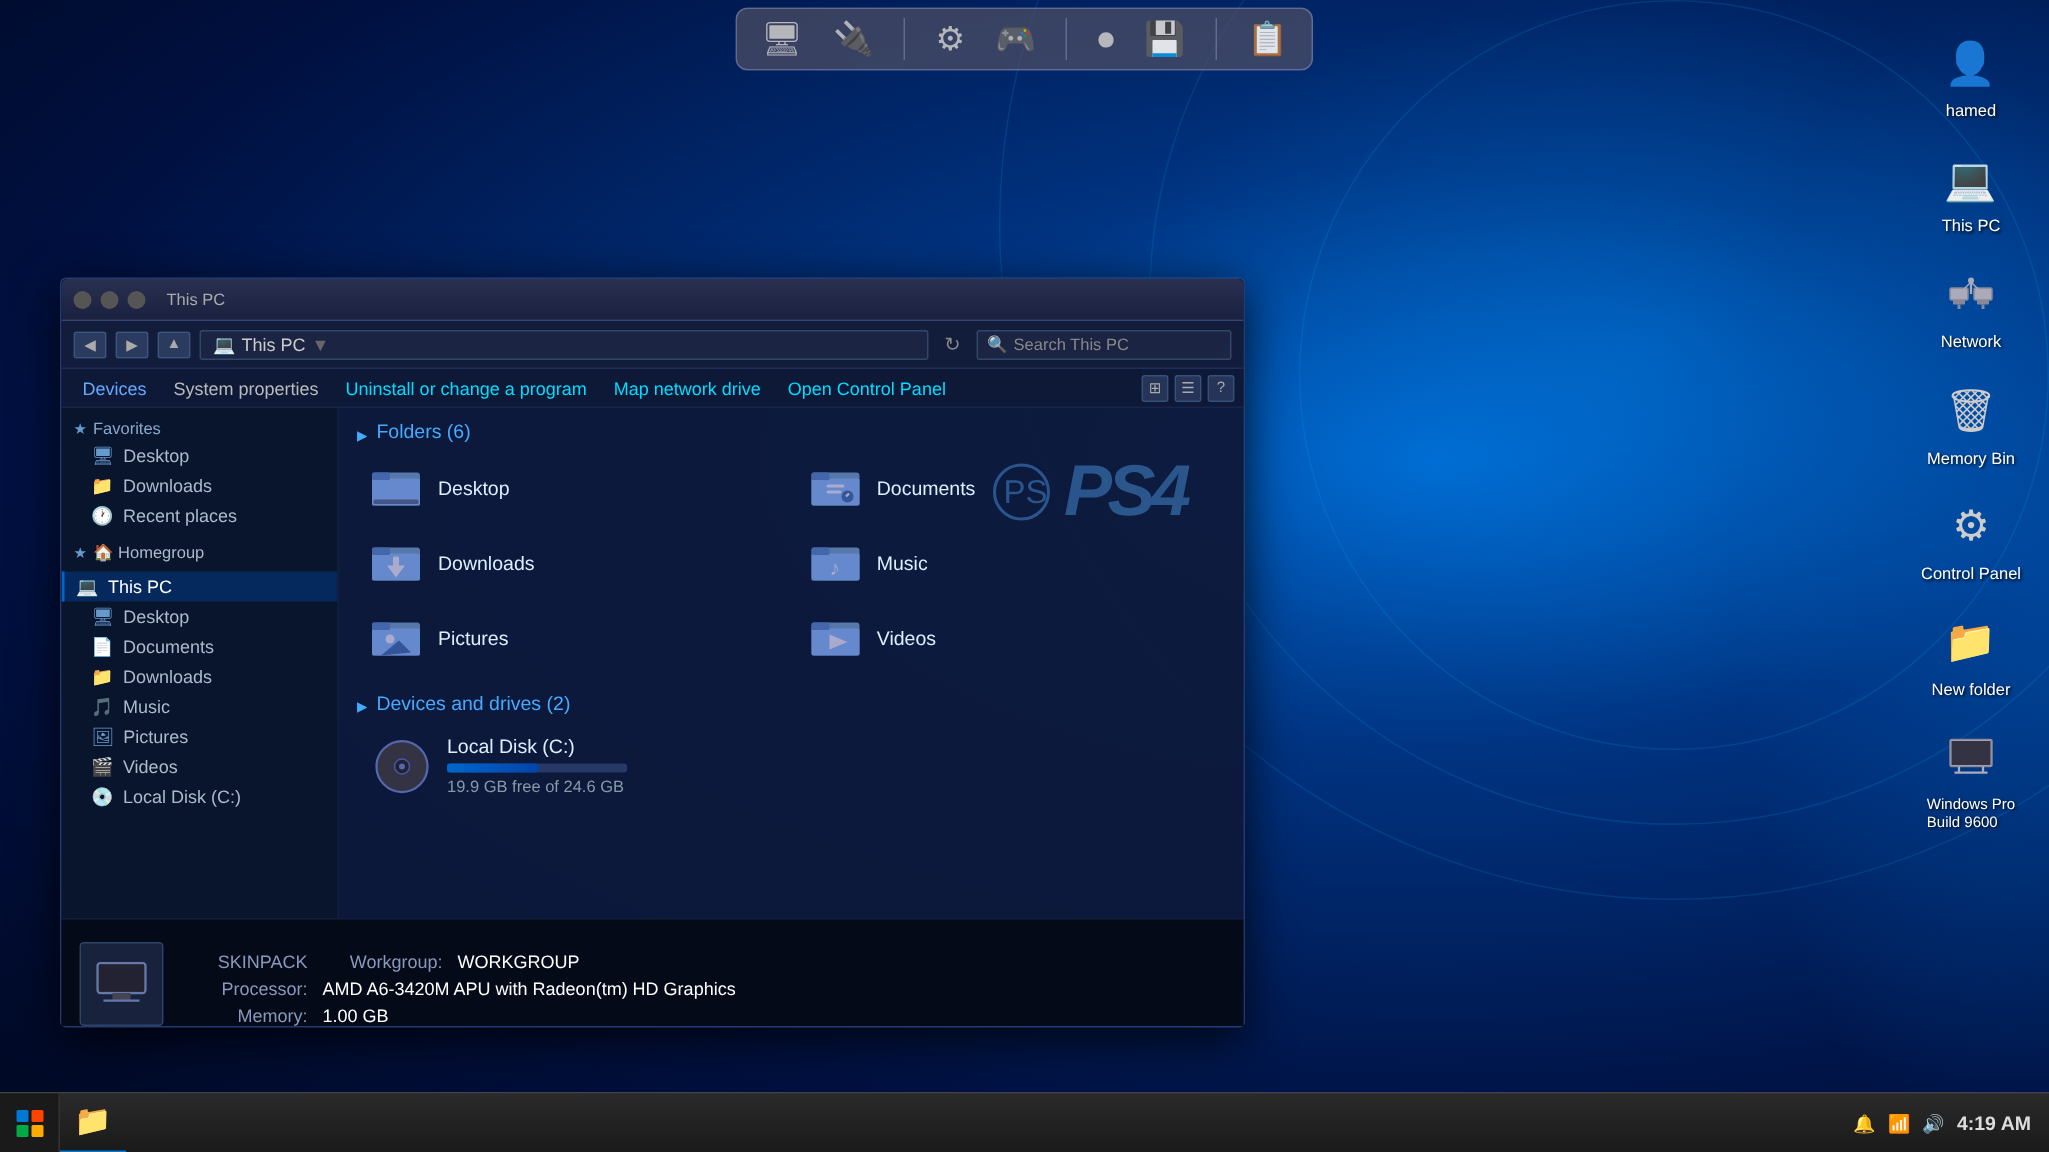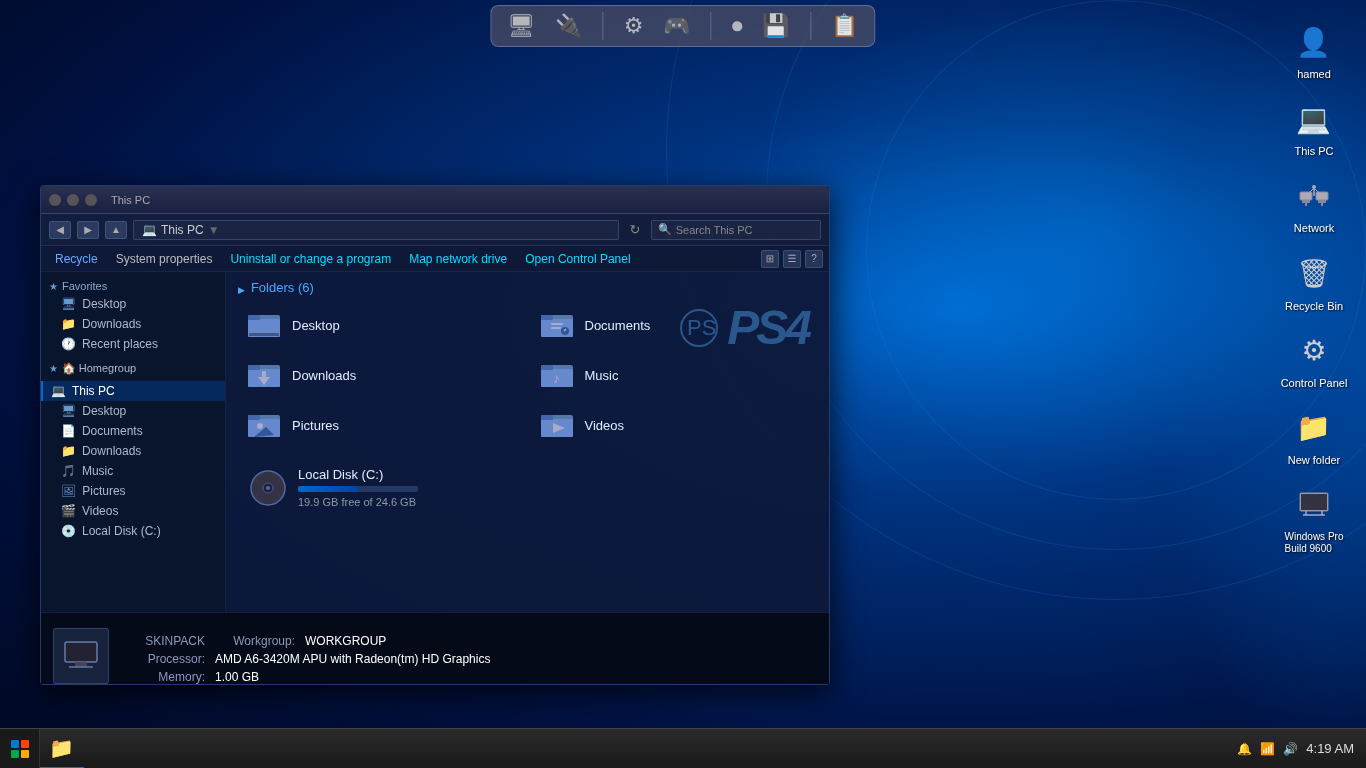--- a/index.html
+++ b/index.html
@@ -97,20 +97,21 @@
       padding-right: 12px;
       color: #ccc;
       font-size: 12px;
     }
     .taskbar-clock {
       display: flex;
       flex-direction: column;
       align-items: flex-end;
       font-size: 12px;
       color: #ddd;
+      font-weight: bold;
     }
     .taskbar-clock .time { font-size: 13px; }
 
     
     .top-toolbar {
       position: absolute;
       top: 5px;
       left: 50%;
       transform: translateX(-50%);
       background: rgba(80,80,100,0.7);
@@ -521,21 +522,21 @@
         <line x1="18" y1="18" x2="18" y2="10" stroke="#aab" stroke-width="1.5"></line>
         <circle cx="18" cy="9" r="2" fill="#aab"></circle>
         <line x1="10" y1="18" x2="18" y2="10" stroke="#aab" stroke-width="1"></line>
         <line x1="26" y1="18" x2="18" y2="10" stroke="#aab" stroke-width="1"></line>
       </svg>
     </div>
     <span class="icon-label">Network</span>
   </div>
   <div class="desktop-icon">
     <div class="icon-img">🗑</div>
-    <span class="icon-label">Recycle Bin</span>
+    <span class="icon-label">Memory Bin</span>
   </div>
   <div class="desktop-icon">
     <div class="icon-img">⚙</div>
     <span class="icon-label">Control Panel</span>
   </div>
   <div class="desktop-icon">
     <div class="icon-img">📁</div>
     <span class="icon-label">New folder</span>
   </div>
   <div class="desktop-icon">
@@ -571,21 +572,21 @@
       <span class="path-arrow">▼</span>
     </div>
     <div class="addr-refresh">↻</div>
     <div class="addr-search">
       <span>🔍</span>
       <span>Search This PC</span>
     </div>
   </div>
 
   <div class="explorer-menubar">
-    <span class="menu-item active">Recycle</span>
+    <span class="menu-item active">Devices</span>
     <span class="menu-item">System properties</span>
     <span class="menu-item highlight">Uninstall or change a program</span>
     <span class="menu-item highlight">Map network drive</span>
     <span class="menu-item highlight">Open Control Panel</span>
     <div class="menubar-right">
       <div class="view-btn">⊞</div>
       <div class="view-btn">☰</div>
       <div class="view-btn">?</div>
     </div>
   </div>
@@ -724,29 +725,32 @@
                     <rect x="2" y="12" width="32" height="18" rx="1" fill="#6688cc"></rect>
                     <rect x="2" y="8" width="12" height="5" rx="1" fill="#4466aa"></rect>
                     <polygon points="14,16 14,26 26,21" fill="#aac"></polygon>
                   </svg>
               </div>
               <span class="fi-label">Videos</span>
             </div>
           </div>
         </div>
 
-        <div style="position:absolute; right:8px; top:20px; display:flex; align-items:center; gap:8px; opacity:0.55;">
+        <div style="position:absolute; right:26px; top:20px; display:flex; align-items:center; gap:8px; opacity:0.55;">
           <svg width="40" height="40" viewBox="0 0 40 40" fill="none">
             <ellipse cx="20" cy="20" rx="18" ry="18" stroke="#4488cc" stroke-width="2" fill="none"></ellipse>
             <text x="8" y="27" font-size="22" fill="#4488cc" font-family="Arial">PS</text>
           </svg>
           <span style="font-size:48px; font-weight:900; color:#4488cc; font-style:italic; letter-spacing:-3px;">PS4</span>
         </div>
 
         <div>
+          <div class="content-section-title">
+            <span>Devices and drives (2)</span>
+          </div>
           <div class="drives-grid">
             <div class="drive-item">
               <div class="di-icon">
                 <svg width="40" height="40" viewBox="0 0 40 40">
                     <circle cx="20" cy="20" r="17" fill="#334" stroke="#5566aa" stroke-width="1.5"></circle>
                     <circle cx="20" cy="20" r="5" fill="#223" stroke="#4455aa" stroke-width="1"></circle>
                     <circle cx="20" cy="20" r="2" fill="#5566aa"></circle>
                   </svg>
               </div>
               <div class="drive-info">

